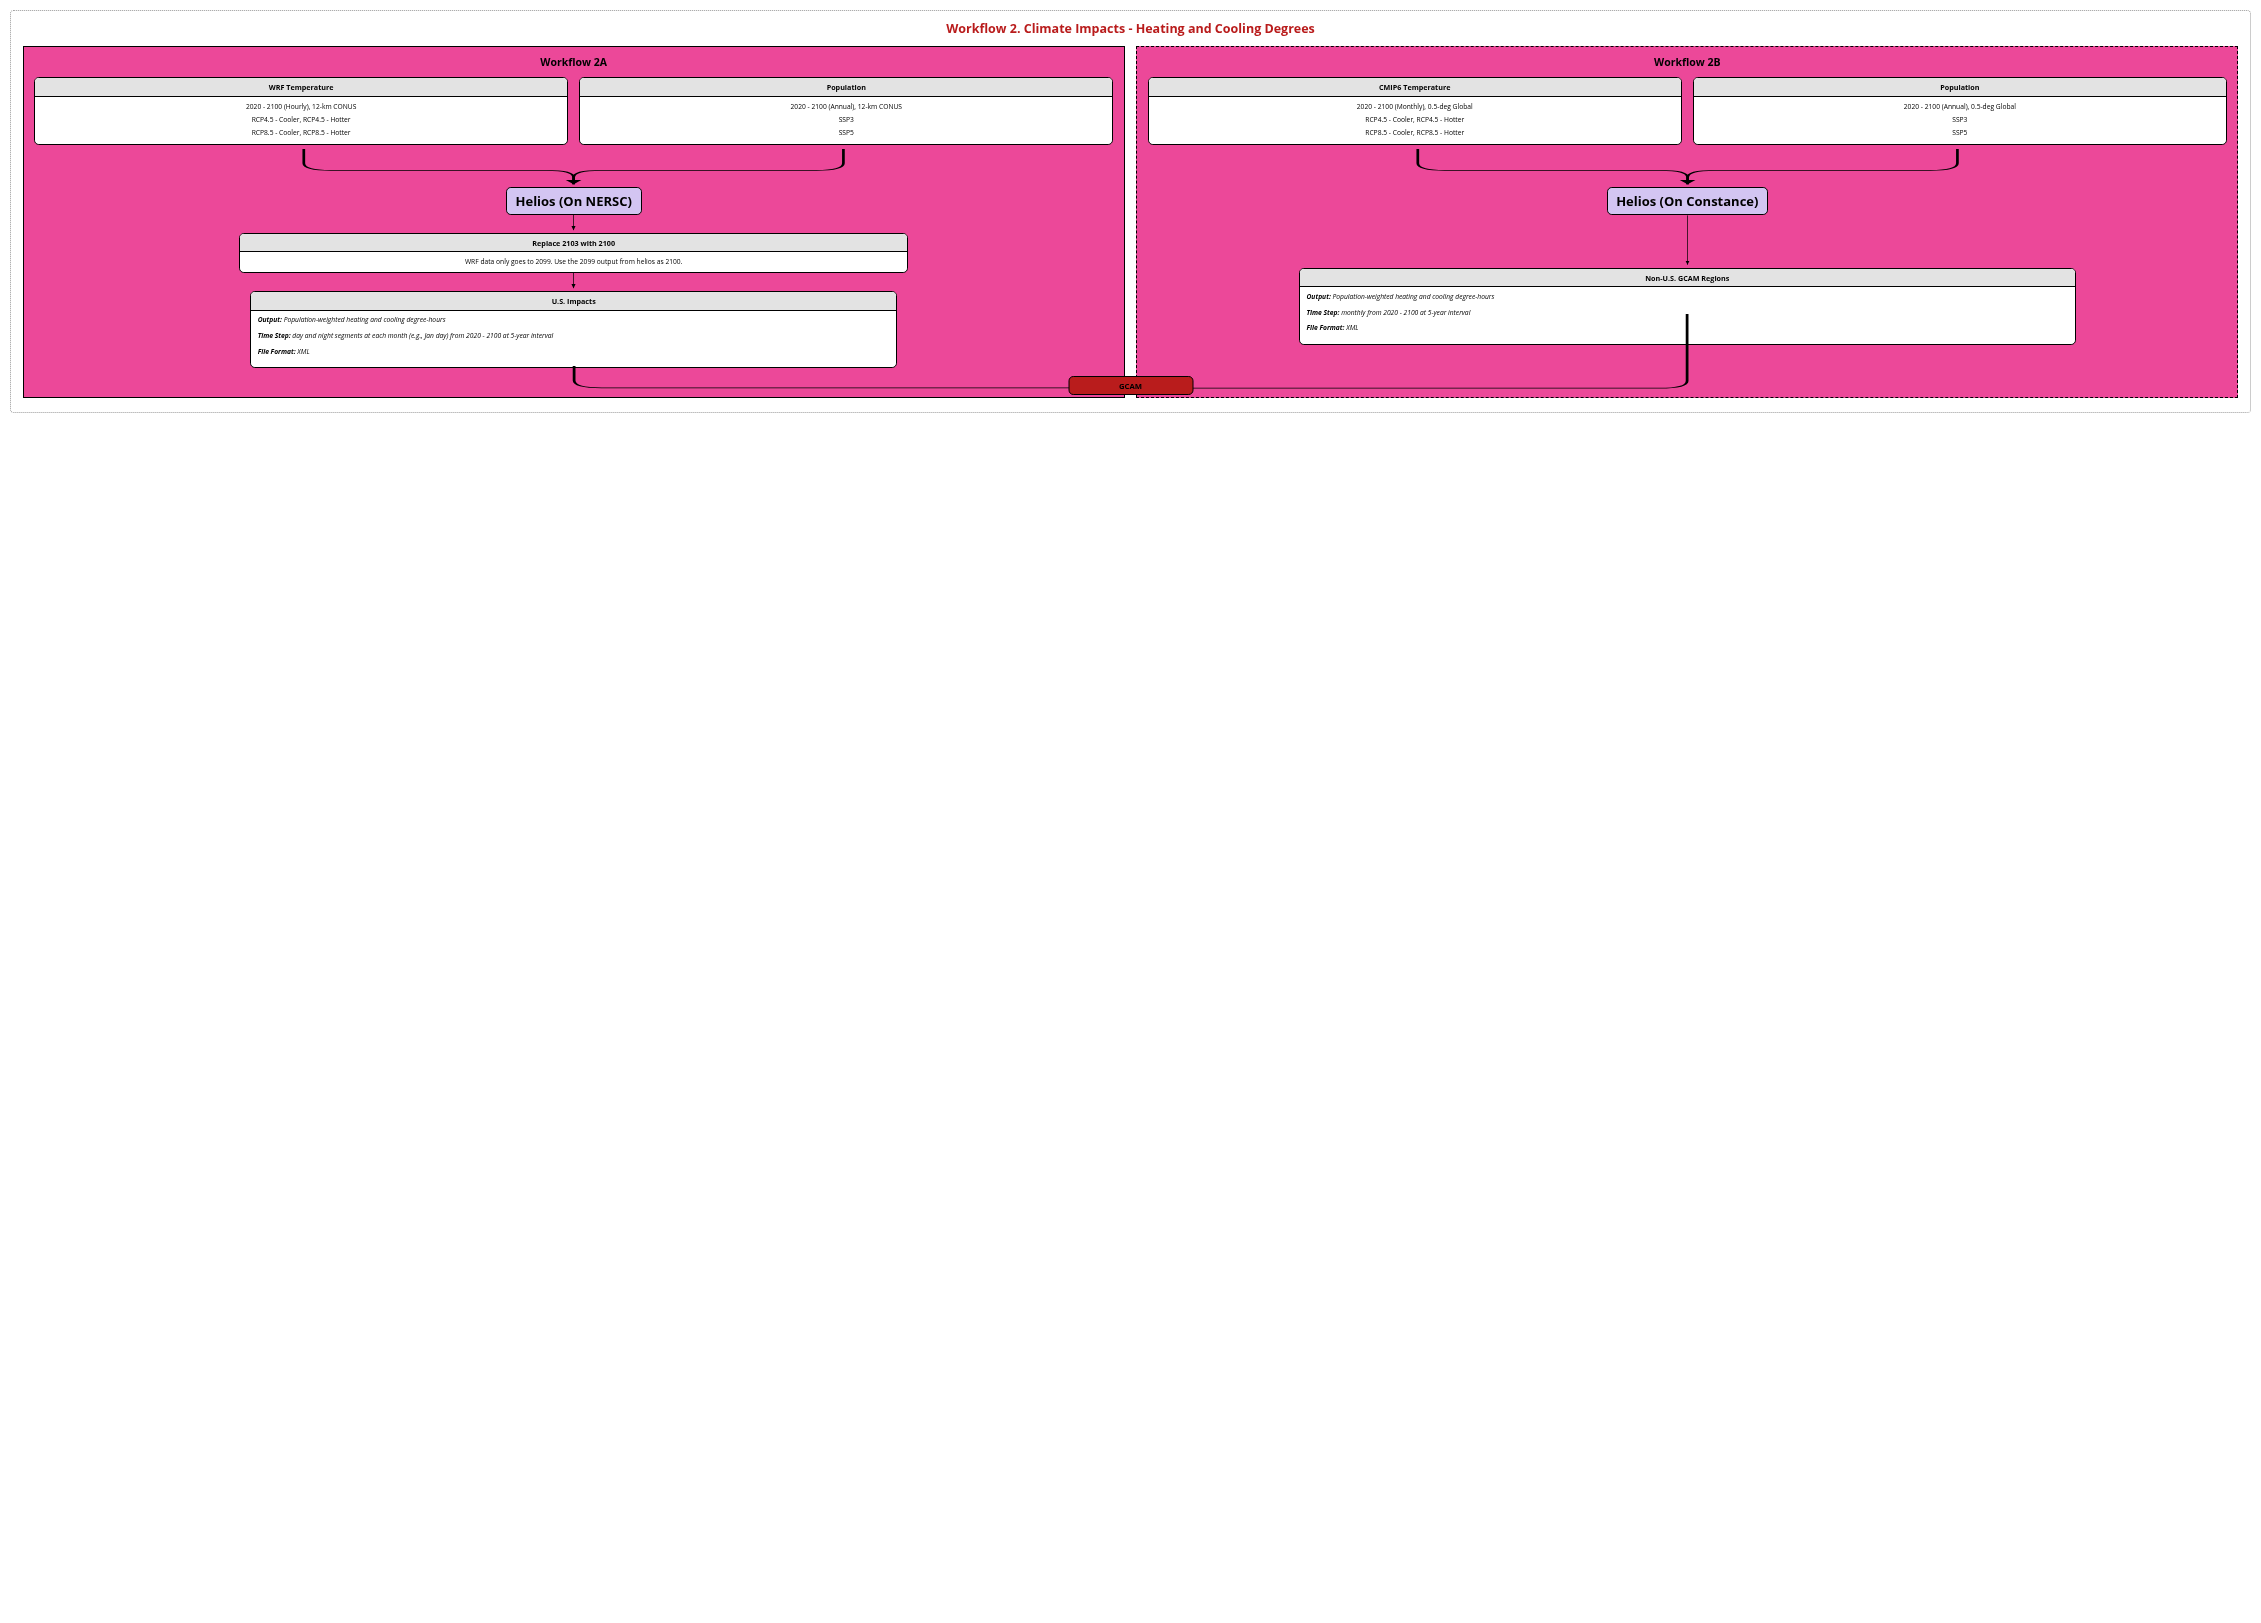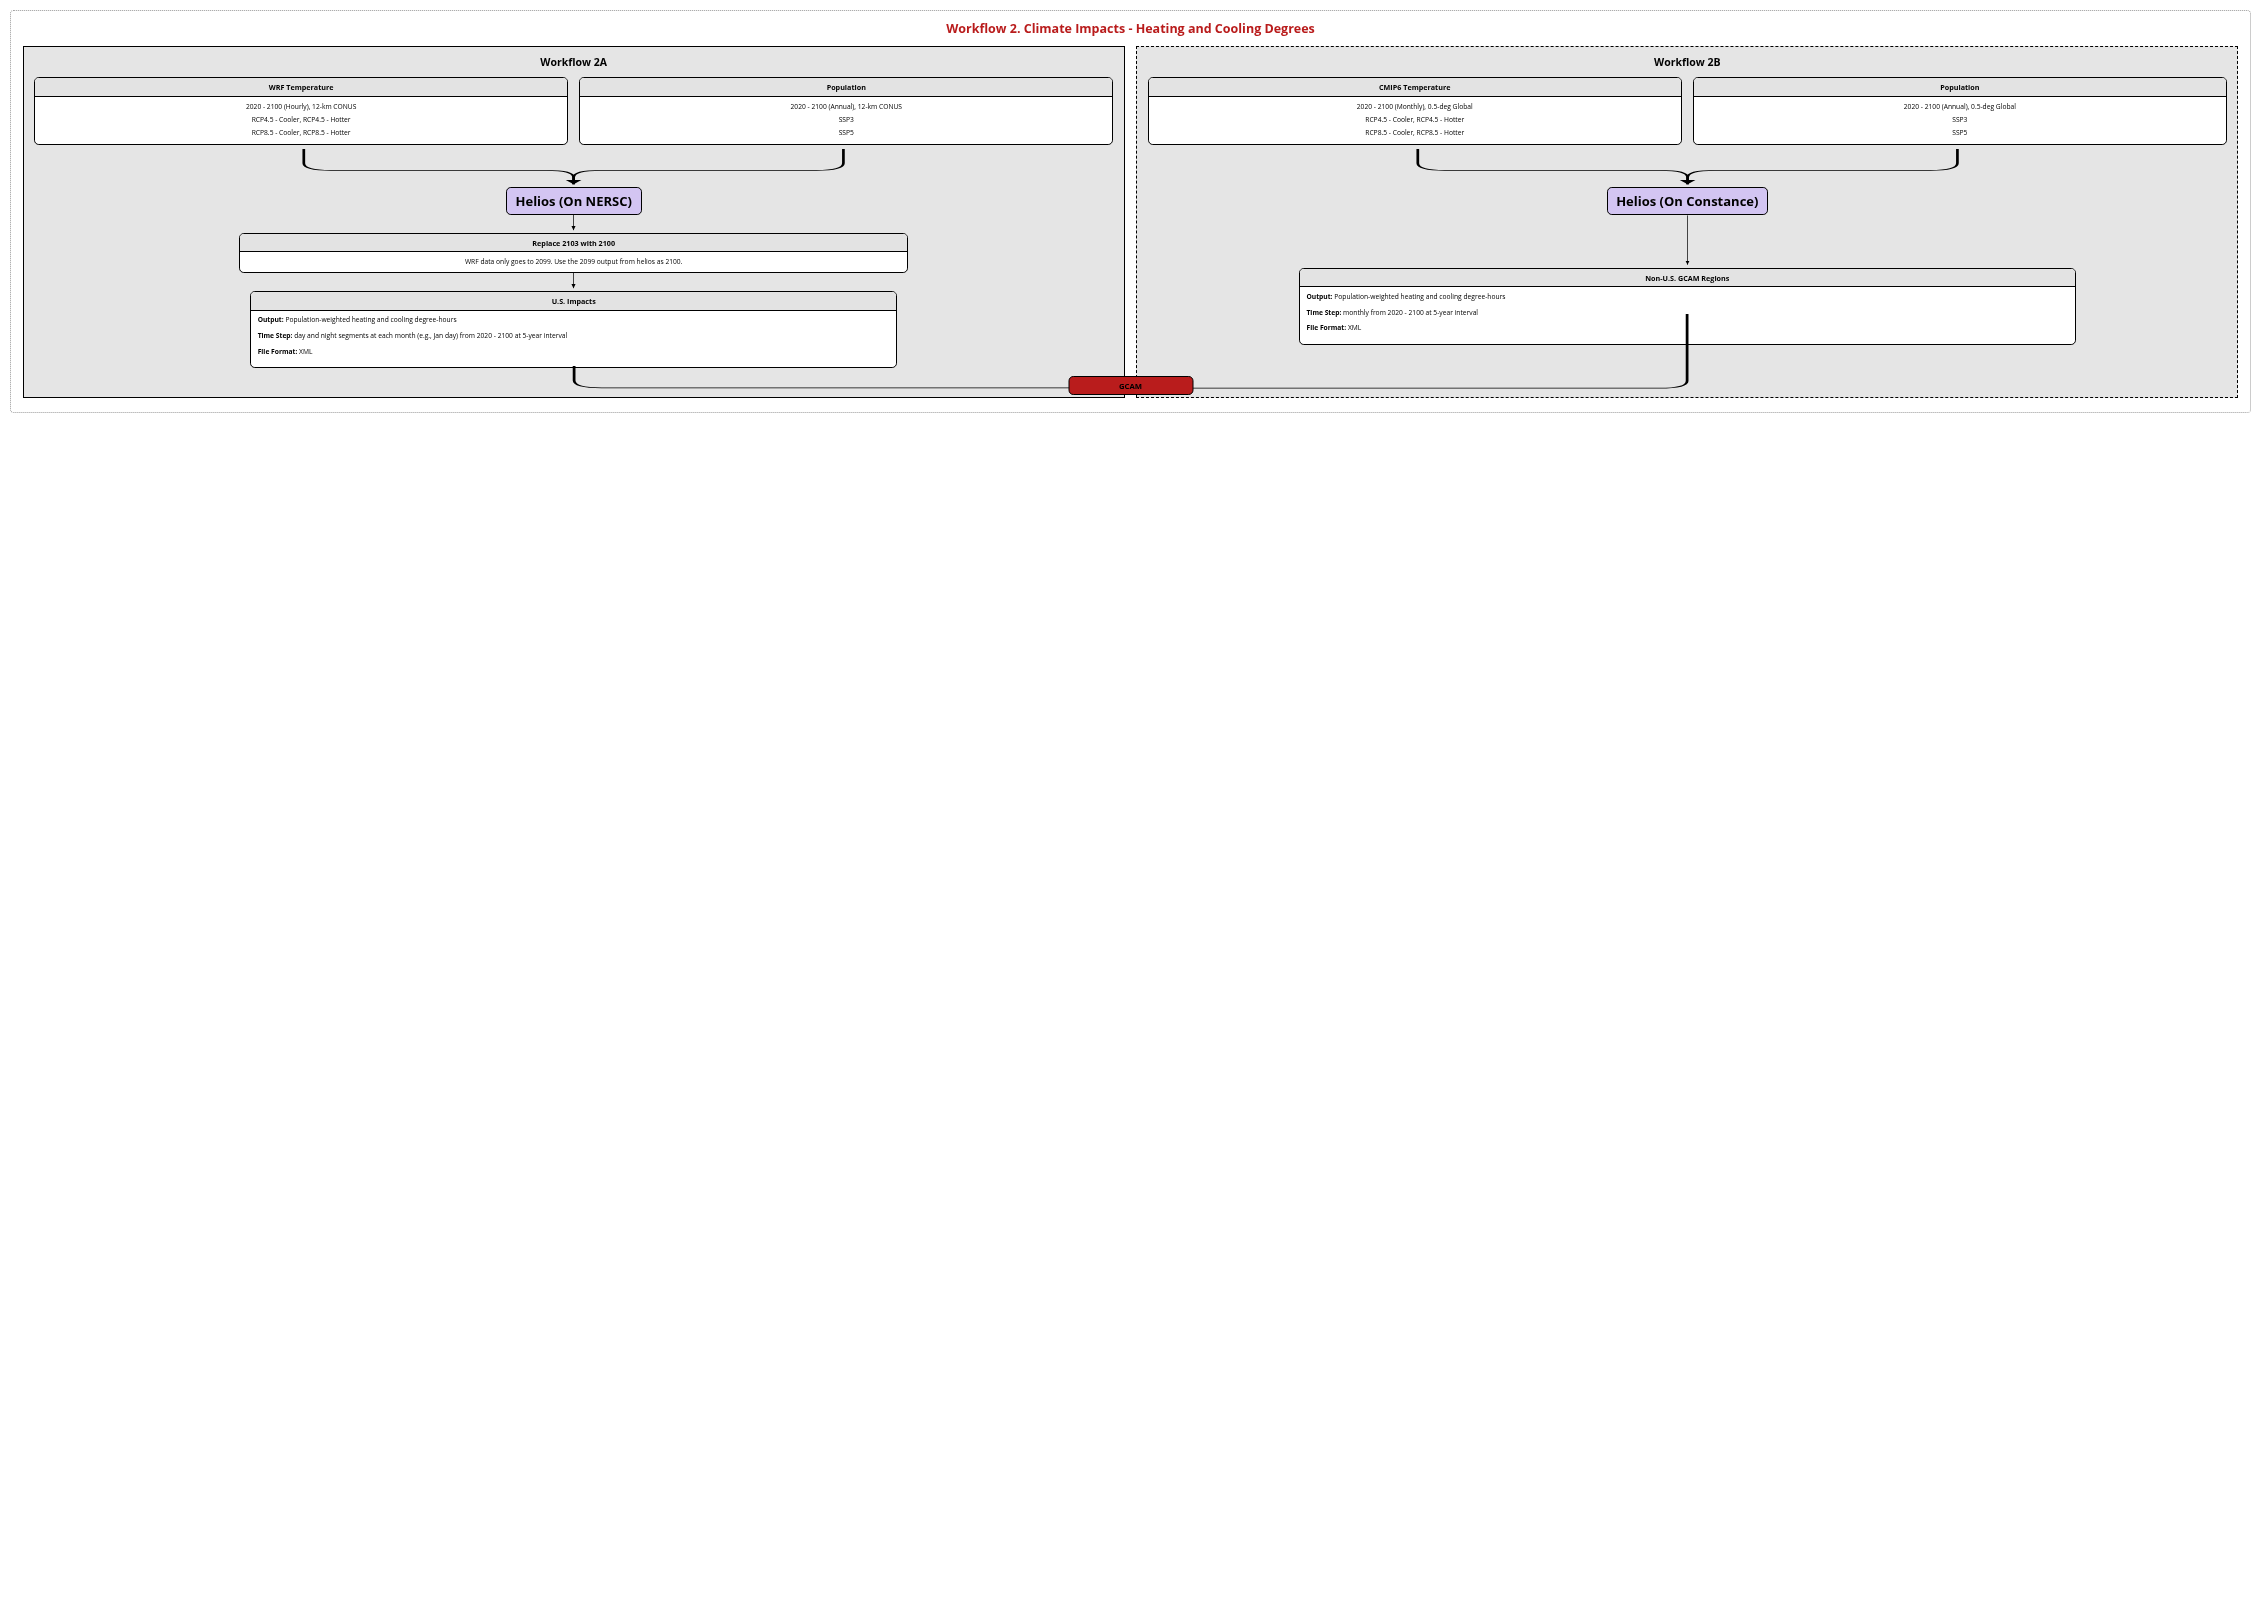--- a/index.html
+++ b/index.html
@@ -21,21 +21,21 @@
   margin-bottom: 8.6px;
   color: #b91c1c;
 }
 .workflows {
   display: flex;
   gap: 0;
   position: relative;
 }
 .workflow-panel {
   flex: 1;
-  background: #e5e5e5;
+  background: #ec4899;
   padding: 8.6px 10.5px 29px;
   position: relative;
 }
 .workflow-panel.left {
   border: 1px solid #000;
   margin-right: 5.7px;
 }
 .workflow-panel.right {
   border: 1px dashed #000;
   margin-left: 5.7px;
@@ -65,21 +65,21 @@
   text-align: center;
   font-weight: 700;
   font-size: 7.2px;
 }
 .card-body {
   padding: 4.8px 6.7px;
   font-size: 6.7px;
   line-height: 1.9;
   text-align: center;
 }
-.card-body.left-align { text-align: left; line-height: 1.6; }
+.card-body.left-align { text-align: left; line-height: 1.6; font-style: italic; }
 .card-body .kv { margin-bottom: 4.8px; }
 .card-body .kv b { font-weight: 700; }
 .process-node {
   background: #d3c5f2;
   border: 0.7px solid #000;
   border-radius: 4.8px;
   padding: 3.8px 8.6px;
   font-weight: 700;
   font-size: 13px;
   margin: 0 auto;

